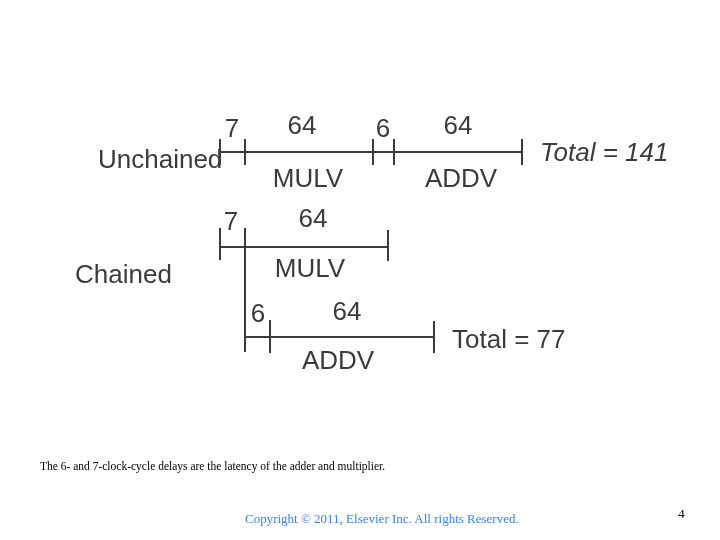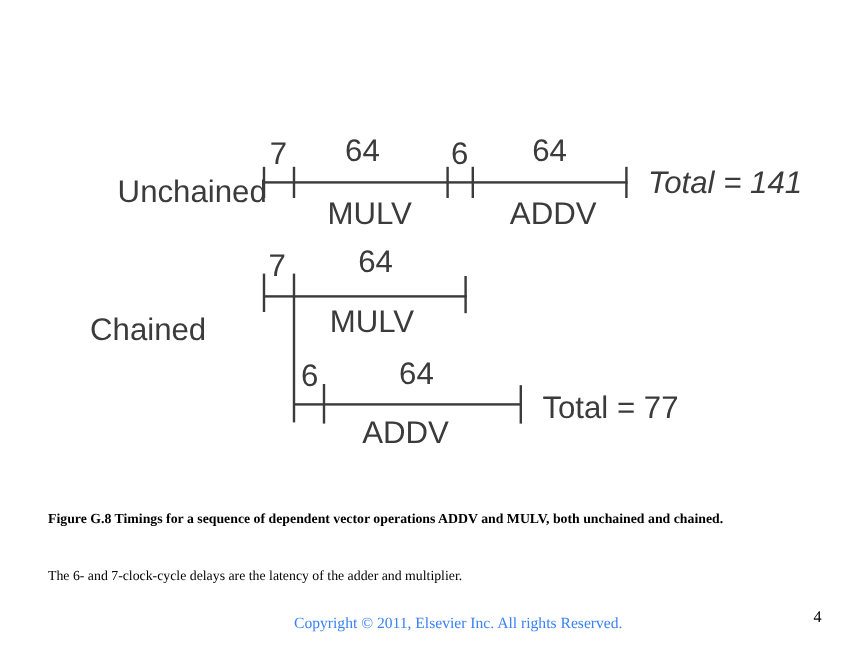--- a/index.html
+++ b/index.html
@@ -104,20 +104,19 @@
     <div class="tick" style="left:433px; top:321px; height:32px;"></div>
 
     <span class="dtext centered" style="left:258px; top:300px;">6</span>
     <span class="dtext centered" style="left:347px; top:298px;">64</span>
     <span class="dtext centered" style="left:338px; top:347px;">ADDV</span>
 
     <span class="dtext" style="left:452px; top:326px;text-align:right;">Total = 77</span>
   </div>
 
   <div class="caption">
-    <span class="bold-line">Figure G.8 Timings for a sequence of dependent vector operations ADDV and MULV, both unchained and chained.</span>
     <span class="reg-line">The 6- and 7-clock-cycle delays are the latency of the adder and multiplier.</span>
   </div>
 
   <span class="footer-copyright">Copyright © 2011, Elsevier Inc. All rights Reserved.</span>
   <span class="page-number">4</span>
 
 </div>
 
 </body></html>

